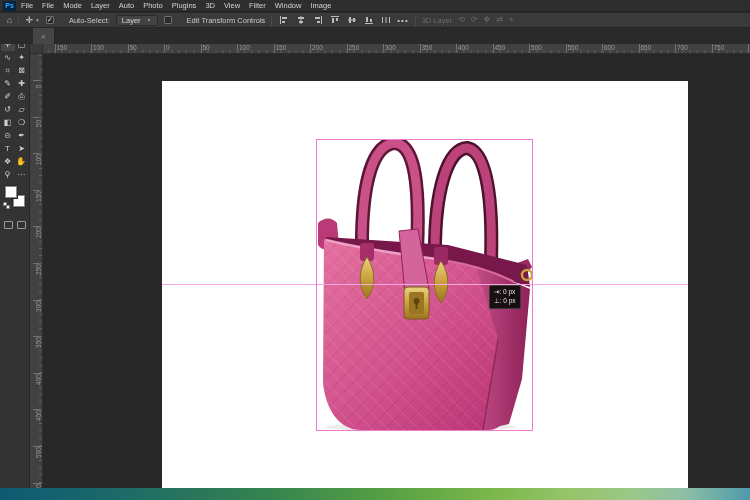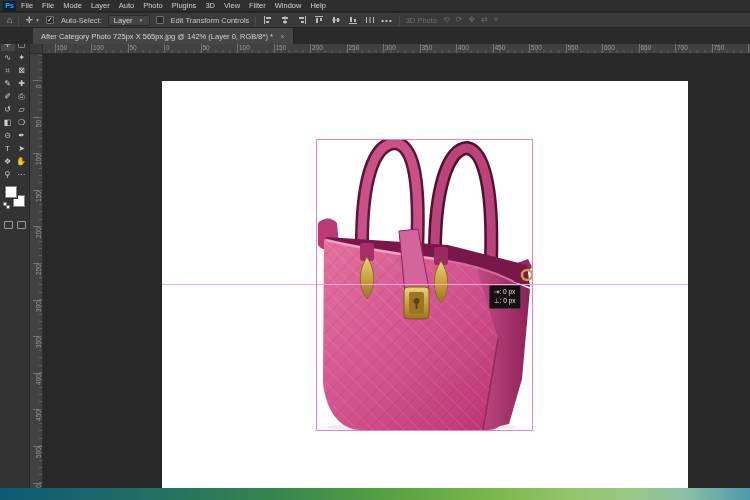--- a/index.html
+++ b/index.html
@@ -18,21 +18,21 @@
   .menu-items span { font-size:7.5px; color:#d2d2d2; white-space:nowrap; cursor:default; }
 
   
   .optionsbar { position:absolute; left:0; top:13px; width:750px; height:15px;
     background:#3a3a3a; border-bottom:1px solid #252525; display:flex;
     align-items:center; gap:6px; padding-left:7px; z-index:30; }
   .optionsbar .sep { width:1px; height:11px; background:#2b2b2b; border-right:1px solid #4a4a4a; }
   .icon-btn { color:#c9c9c9; font-size:9px; line-height:1; cursor:pointer; }
   .tool-preview { display:flex; align-items:center; color:#d8d8d8; font-size:9px; gap:2px; }
   .tool-preview .caret, .dropdown .caret { font-size:5px; color:#9a9a9a; }
-  .check { display:flex; align-items:center; gap:7px; cursor:pointer; }
+  .check { display:flex; align-items:center; gap:15px; cursor:pointer; }
   .check .box { width:8px; height:8px; background:#2a2a2a; border:1px solid #6e6e6e;
     border-radius:1px; color:#e0e0e0; font-size:7px; line-height:6px; text-align:center; }
   .check .lbl { font-size:7.5px; color:#c7c7c7; }
   .dropdown { display:flex; align-items:center; gap:6px; background:#434343;
     border:1px solid #2a2a2a; border-radius:2px; height:11px; padding:0 5px; cursor:pointer; }
   .dropdown .val { font-size:7.5px; color:#d5d5d5; }
   .align-ic { width:11px; height:11px; display:flex; align-items:center;
     justify-content:center; cursor:pointer; }
   .align-ic svg { display:block; }
   .more-btn { font-size:8px; color:#c9c9c9; letter-spacing:1px; cursor:pointer; }
@@ -116,21 +116,21 @@
         <span>File</span>
         <span>Mode</span>
         <span>Layer</span>
         <span>Auto</span>
         <span>Photo</span>
         <span>Plugins</span>
         <span>3D</span>
         <span>View</span>
         <span>Filter</span>
         <span>Window</span>
-        <span>Help</span>
+        <span>Image</span>
       </nav>
   </div>
 
   <div class="optionsbar">
     <span class="icon-btn">⌂</span>
     <span class="sep"></span>
     <span class="tool-preview">
       <span>✛</span>
       <span class="caret">▼</span>
     </span>
@@ -191,33 +191,32 @@
       </span>
     <span class="align-ic">
       <svg width="10" height="10">
           <rect x="1" y="2" width="1" height="6" fill="#bbb"></rect>
           <rect x="4.5" y="2" width="1" height="6" fill="#bbb"></rect>
           <rect x="8" y="2" width="1" height="6" fill="#bbb"></rect>
         </svg>
       </span>
     <span class="more-btn">•••</span>
     <span class="sep"></span>
-    <span class="threed-label">3D Photo</span>
+    <span class="threed-label">3D Layer</span>
     <span class="threed-icons" id="threed-icons" style="display:flex;gap:6px;">
         <span class="threed-ic">⟲</span>
         <span class="threed-ic">⟳</span>
         <span class="threed-ic">✥</span>
         <span class="threed-ic">⇄</span>
         <span class="threed-ic">⌖</span>
       </span>
   </div>
 
   <div class="tabrow">
     <div class="tab">
-      <span class="title">After Category Photo 725px X 565px.jpg @ 142% (Layer 0, RGB/8*) *</span>
       <span class="close">×</span>
     </div>
   </div>
 
   <div class="toolbar">
     <div class="collapse">«</div>
     <div class="tools" id="tools">
         <div class="tool active">✛</div>
         <div class="tool">▢</div>
         <div class="tool">∿</div>

